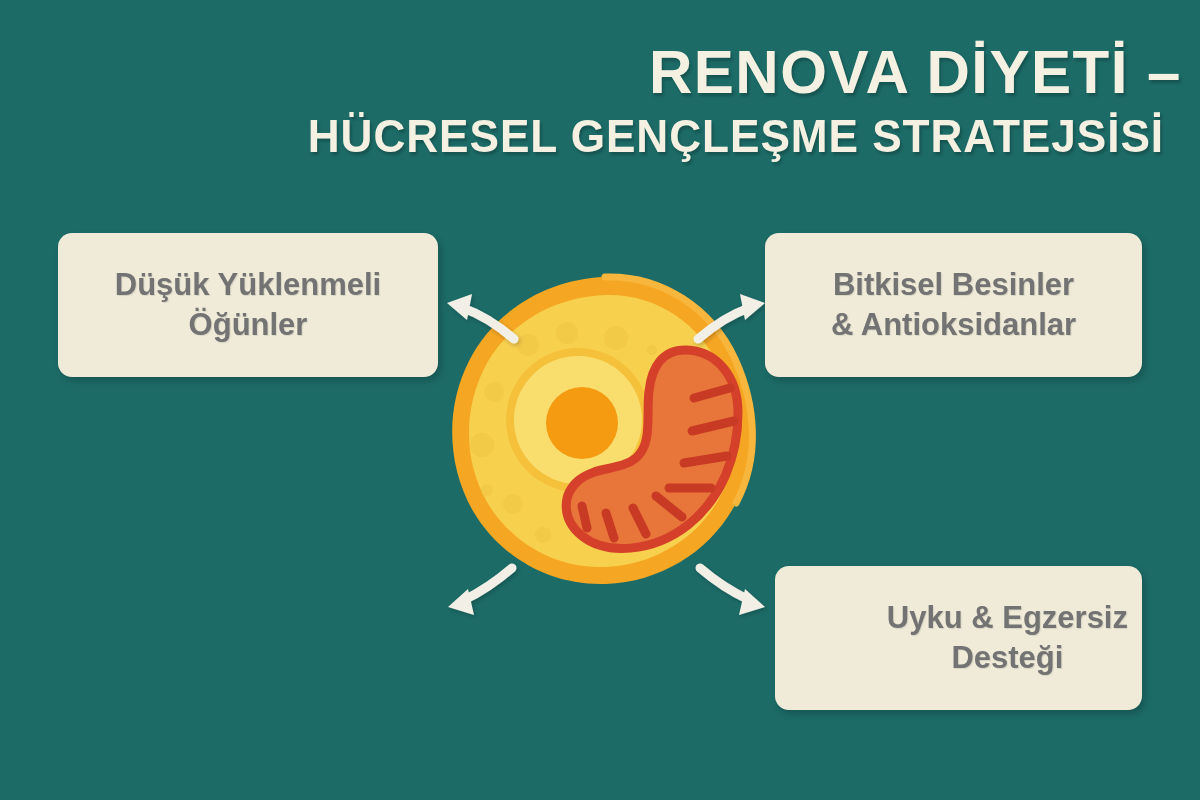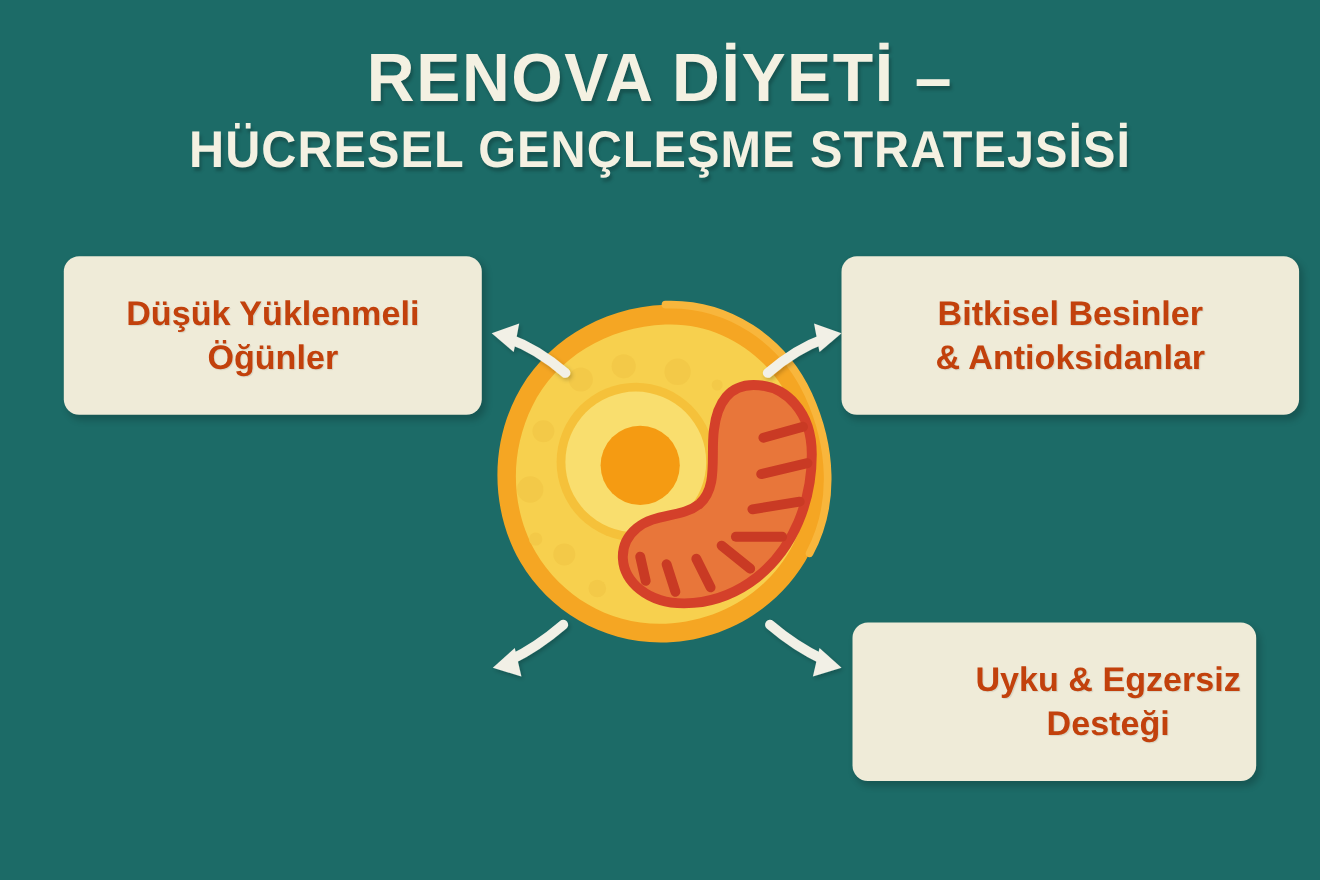--- a/index.html
+++ b/index.html
@@ -20,21 +20,21 @@
     background: #1C6B67;
     overflow: hidden;
   }
 
   
   #title-block {
     position: absolute;
     top: 38px;
     left: 0;
     width: 1200px;
-    text-align: center;
+    text-align: right;
     user-select: none;
   }
   #title-line-1 {
     display: block;
     font-family: "Liberation Sans", sans-serif;
     font-weight: bold;
     font-size: 62px;
     line-height: 68px;
     letter-spacing: 1.5px;
     color: #F4F1E2;
@@ -65,27 +65,27 @@
     align-items: center;
     justify-content: center;
     text-align: center;
     padding: 10px 14px;
   }
   .card-label {
     font-family: "Liberation Sans", sans-serif;
     font-weight: bold;
     font-size: 31px;
     line-height: 40px;
-    color: #c2410c;
+    color: #737373;
     white-space: pre-line;
     text-shadow: 1px 1px 1px rgba(0,0,0,0.10);
   }
 
   #card-top-left    { left: 58px;  top: 233px; width: 380px; height: 144px; }
-  #card-top-right   { left: 765px; top: 233px; width: 416px; height: 144px; }
+  #card-top-right   { left: 765px; top: 233px; width: 377px; height: 144px; }
   #card-bottom-left { left: 58px;  top: 566px; width: 380px; height: 144px; }
   #card-bottom-right{ left: 775px; top: 566px; width: 367px; height: 144px; justify-content: flex-end; }
 
   
   #cell-illustration {
     position: absolute;
     left: 430px;
     top: 255px;
     width: 350px;
     height: 350px;

